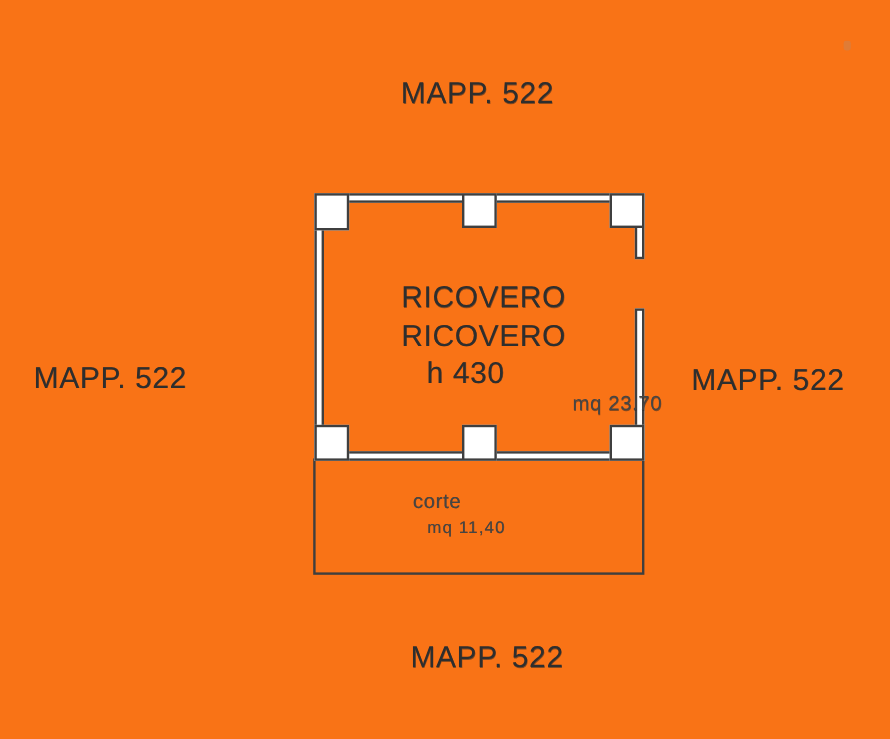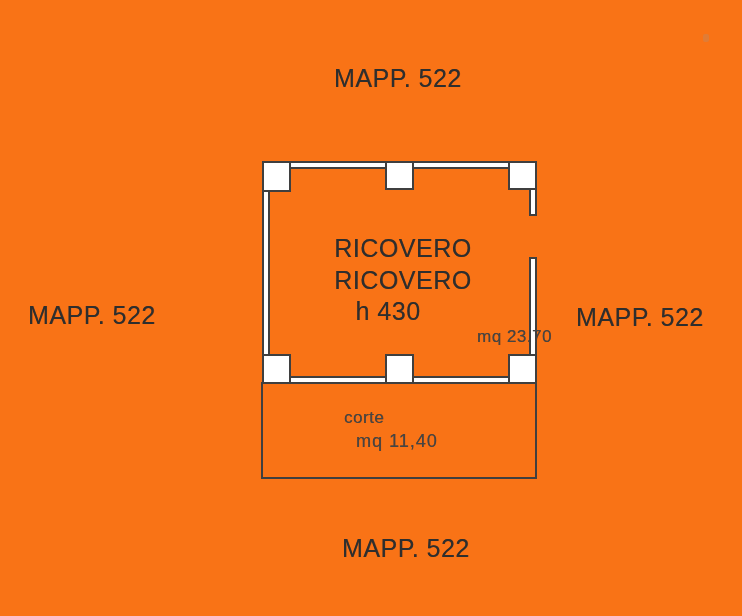--- a/index.html
+++ b/index.html
@@ -61,21 +61,21 @@
     text-shadow:0.3px 0.3px 0.5px rgba(40,40,40,0.55);
     z-index:4;
   }
   .room-label-block .shift-left{transform:translateX(-15px);}
   .small{
     font-size:17px;
     letter-spacing:0.5px;
     color:#454545;
   }
   .smallplus{
-    font-size:18px;
+    font-size:14px;
     letter-spacing:1px;
     color:#454545;
   }
   .artifact{
     position:absolute;
     left:703px;top:34px;width:6px;height:8px;
     background:rgba(150,150,150,0.25);
     border-radius:2px;
     z-index:1;
   }

